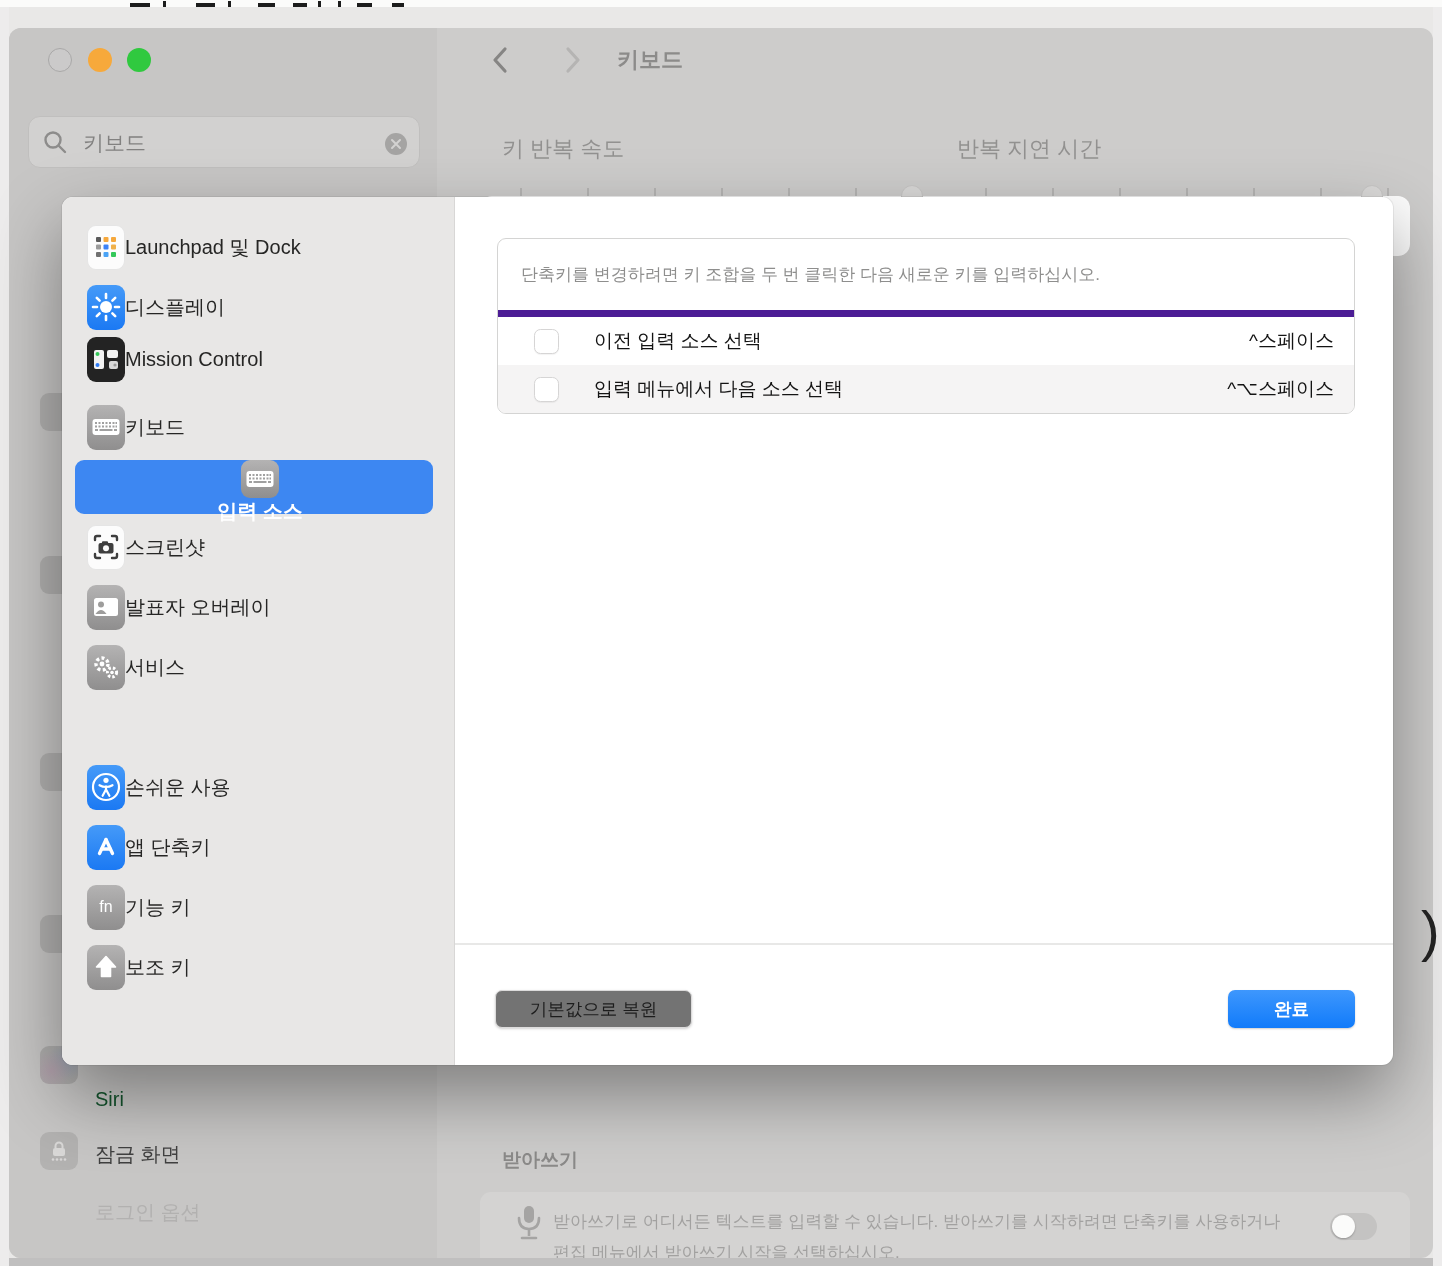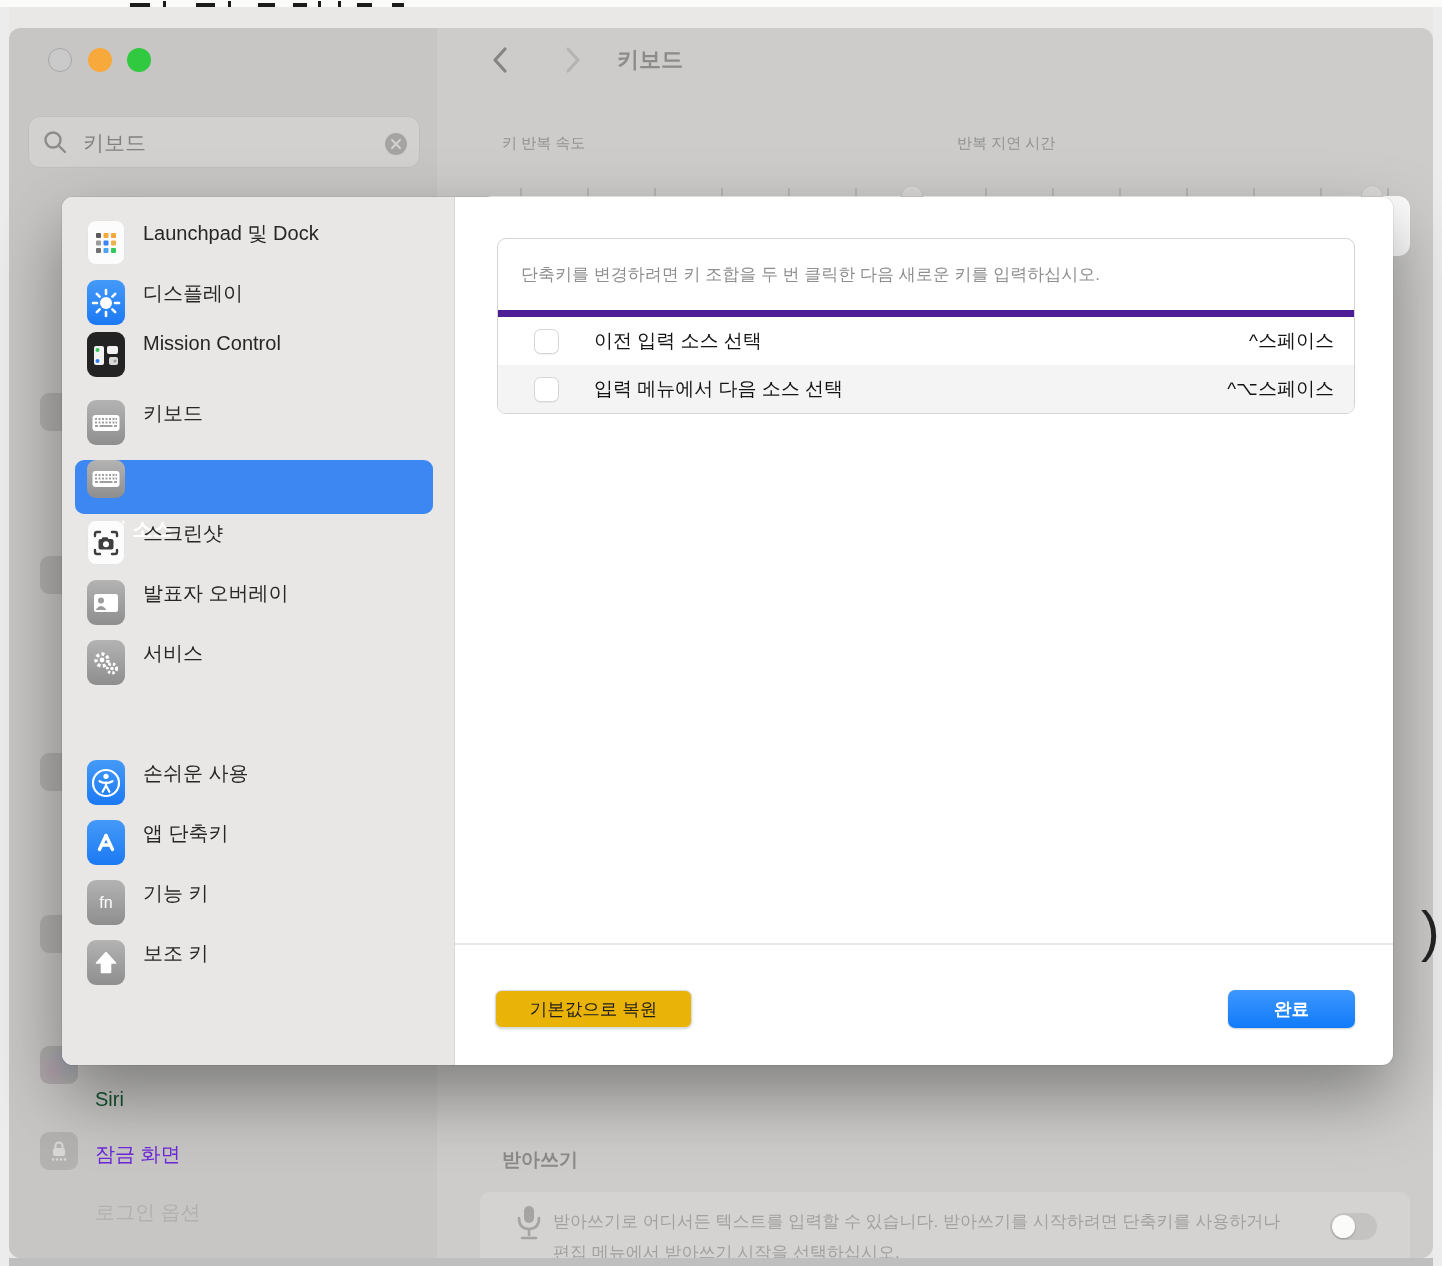--- a/index.html
+++ b/index.html
@@ -28,43 +28,43 @@
   .tl-min{left:79px;background:#f7a93b;}
   .tl-zoom{left:118px;background:#30c93f;}
 
   .search-field{left:19px;top:88px;width:392px;height:52px;background:#d2d1d0;border:1px solid #c0bfbe;border-radius:12px;box-sizing:border-box;}
   .search-text{left:74px;top:101px;font-size:21px;color:#828180;}
   .search-clear{left:376px;top:105px;width:22px;height:22px;border-radius:50%;background:#a5a4a3;display:flex;align-items:center;justify-content:center;}
 
   .nav-chevron{top:16px;width:30px;height:32px;}
   .page-title{left:608px;top:17px;font-size:22px;font-weight:bold;color:#8c8b8a;}
 
-  .bg-header{top:106px;font-size:15px;color:#929190;}
+  .bg-header{top:106px;font-size:22px;color:#929190;}
   .tick{width:2px;height:8px;background:#b5b4b3;top:160px;}
   .slider-knob{width:22px;height:22px;border-radius:50%;background:#d9d8d7;border:1px solid #c6c5c4;box-sizing:border-box;top:157px;}
   .slider-box{left:471px;top:168px;width:930px;height:60px;background:#fdfdfd;border-radius:12px;}
 
   .bg-partial-icon{left:31px;width:38px;height:38px;border-radius:9px;background:#b1b0af;}
-  .bg-row-label{left:86px;font-size:20px;color:#6d28d9;}
+  .bg-row-label{left:86px;font-size:20px;color:#404040;}
   .siri-icon{left:31px;top:1018px;width:38px;height:38px;border-radius:9px;
     background:radial-gradient(circle at 30% 65%,#b3a2ad 0%,transparent 55%),radial-gradient(circle at 70% 40%,#9fa6b4 0%,transparent 55%),#aeadac;}
   .lock-icon{left:31px;top:1104px;width:38px;height:38px;border-radius:9px;background:#b3b2b1;display:flex;align-items:center;justify-content:center;}
 
   .dict-header{left:493px;top:1119px;font-size:19px;font-weight:bold;color:#8b8a89;}
   .dict-card{left:471px;top:1164px;width:930px;height:80px;background:#d4d3d2;border-radius:11px;}
   .dict-line{left:544px;font-size:17px;color:#a2a1a0;}
   .toggle{left:1321px;top:1185px;width:47px;height:27px;border-radius:14px;background:#c4c3c2;}
   .toggle-knob{position:absolute;left:2px;top:2px;width:23px;height:23px;border-radius:50%;background:#fbfbfa;box-shadow:0 1px 2px rgba(0,0,0,.25);}
 
   
   .modal{left:62px;top:197px;width:1331px;height:868px;background:#ffffff;border-radius:11px;z-index:10;
     box-shadow:0 30px 70px rgba(0,0,0,.38),0 0 0 1px rgba(0,0,0,.06);overflow:hidden;}
   .modal-sidebar{left:0;top:0;width:393px;height:868px;background:#e8e7e6;border-right:1px solid #d8d7d6;box-sizing:border-box;}
 
-  .sb-item{position:absolute;left:13px;width:358px;height:54px;border-radius:9px;display:flex;align-items:flex-start;padding-left:12px;box-sizing:border-box;gap:18px;}
+  .sb-item{position:absolute;left:13px;width:358px;height:54px;border-radius:9px;display:flex;align-items:center;padding-left:12px;box-sizing:border-box;}
   .sb-item.selected{background:#3d87f2;}
   .sb-label{font-size:20px;color:#262625;}
   .sb-item.selected .sb-label{color:#ffffff;font-weight:bold;}
   .ic{width:38px;height:45px;border-radius:9px;flex:0 0 38px;display:flex;align-items:center;justify-content:center;position:relative;overflow:hidden;}
   .icon-gray{background:linear-gradient(180deg,#b4b3b3,#8f8e8e);}
   .icon-blue{background:linear-gradient(180deg,#459af8,#1b79f3);}
   .icon-white{background:#fcfcfc;box-shadow:inset 0 0 0 1px rgba(0,0,0,.09);}
   .icon-dark{background:#232323;}
   .fn-text{color:#fff;font-size:16px;}
 
@@ -72,21 +72,21 @@
   .instr-row{height:71px;display:flex;align-items:center;padding:0 23px;border-bottom:7px solid #4c1d95;}
   .instr-text{font-size:17px;color:#8e8e8d;}
   .sc-row{height:48px;display:flex;align-items:center;padding:0 20px 0 36px;}
   .sc-row.alt{background:#f5f4f4;text-align:center;}
   .checkbox{width:25px;height:25px;border-radius:6.5px;background:#ffffff;border:1px solid #d6d5d5;box-sizing:border-box;box-shadow:0 1px 1px rgba(0,0,0,.05);}
   .sc-label{font-size:19px;color:#141414;margin-left:35px;}
   .sc-keys{margin-left:auto;font-size:19px;color:#141414;}
 
   .footer-divider{left:393px;top:746px;width:938px;height:1.5px;background:#e8e8e7;}
   .btn{position:absolute;top:793px;height:38px;border-radius:7px;display:flex;align-items:center;justify-content:center;font-size:17.5px;}
-  .btn-restore{left:433px;width:197px;background:#eab308;border:0.5px solid #dcdbdb;box-shadow:0 1px 2.5px rgba(0,0,0,.18);color:#1c1c1c;box-sizing:border-box;}
+  .btn-restore{left:433px;width:197px;background:#737373;border:0.5px solid #dcdbdb;box-shadow:0 1px 2.5px rgba(0,0,0,.18);color:#1c1c1c;box-sizing:border-box;}
   .btn-done{left:1166px;width:127px;background:linear-gradient(180deg,#3e97fd,#117bfa);color:#ffffff;font-weight:bold;box-shadow:0 1px 2px rgba(0,0,0,.2);}
 </style>
 </head>
 <body>
 
 <div class="abs top-strip">
   <span class="mark" style="left:130px;width:20px;height:4px;"></span>
   <span class="mark" style="left:163px;width:3px;height:6px;"></span>
   <span class="mark" style="left:196px;width:19px;height:4px;"></span>
   <span class="mark" style="left:228px;width:3px;height:6px;"></span>

